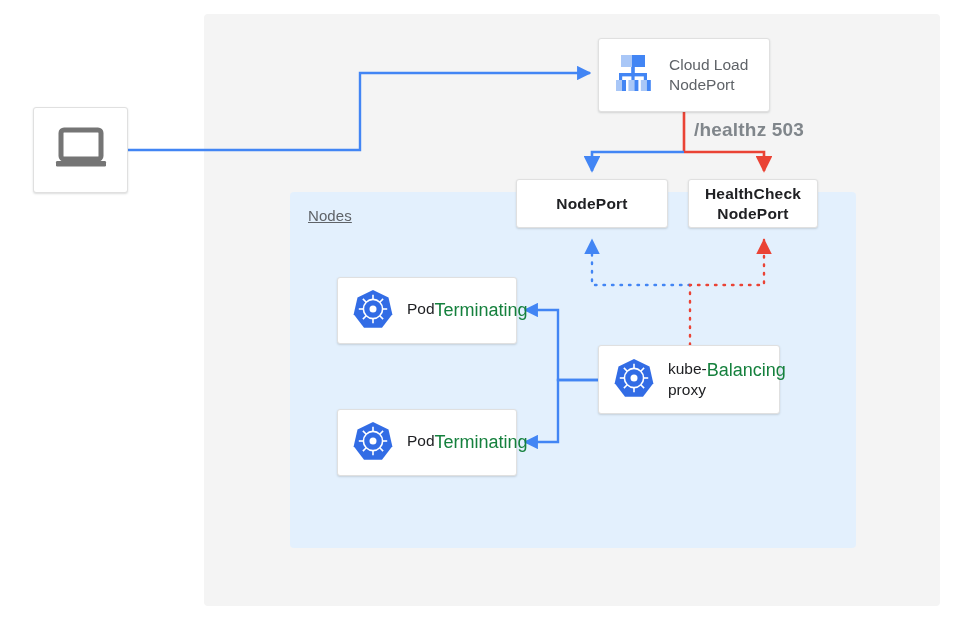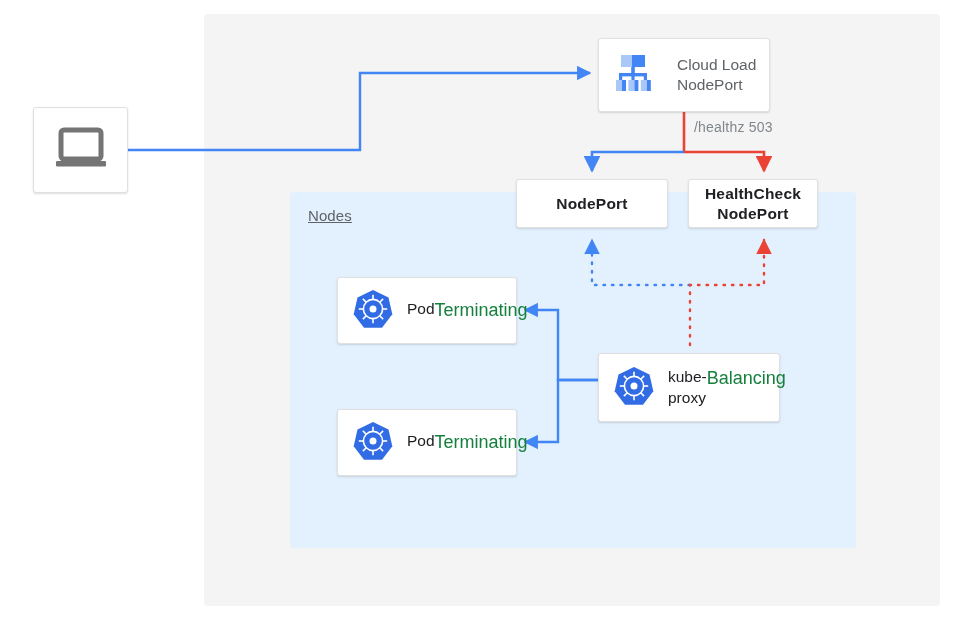--- a/index.html
+++ b/index.html
@@ -57,21 +57,21 @@
   .client-card {
     left: 33px; top: 107px;
     width: 95px; height: 86px;
     justify-content: center;
   }
 
   .lb-card {
     left: 598px; top: 38px;
     width: 172px; height: 74px;
     padding-left: 12px;
-    gap: 20px;
+    gap: 12px;
   }
   .lb-text {
     font-size: 15.5px;
     color: #5f6368;
     line-height: 1.32;
   }
 
   .np-card {
     left: 516px; top: 179px;
     width: 152px; height: 49px;
@@ -98,21 +98,20 @@
     gap: 13px;
   }
   .pod-card.pod1 { top: 277px; }
   .pod-card.pod2 { top: 409px; }
 
   .kp-card {
     left: 598px; top: 345px;
     width: 182px; height: 69px;
     padding-left: 14px;
     gap: 13px;
-    margin-top: 8px;
   }
 
   .node-title {
     font-size: 15.5px;
     color: #202124;
     line-height: 1.3;
   }
   .node-sub {
     font-size: 18px;
     color: #15803d;
@@ -159,21 +158,21 @@
 
   <path d="M 690 285 L 592 285 L 592 240" fill="none" stroke="#4285f4" stroke-width="2.4" stroke-dasharray="1.5 7" stroke-linecap="round" marker-end="url(#arrow-blue-dot)"></path>
 
   <path d="M 690 345 L 690 285 L 764 285 L 764 240" fill="none" stroke="#ea4335" stroke-width="2.4" stroke-dasharray="1.5 7" stroke-linecap="round" marker-end="url(#arrow-red-dot)"></path>
 
   <path d="M 598 380 L 558 380 L 558 310 L 525 310" fill="none" stroke="#4285f4" stroke-width="2.4" marker-end="url(#arrow-blue-l)"></path>
 
   <path d="M 598 380 L 558 380 L 558 442 L 525 442" fill="none" stroke="#4285f4" stroke-width="2.4" marker-end="url(#arrow-blue-l)"></path>
 </svg>
 
-<div class="abs" style="left:694px; top:119px; font-size:14px; font-weight:normal; color:#80868b; letter-spacing:.2px;">/healthz 503</div>
+<div class="abs" style="left:694px; top:119px; font-size:19px; font-weight:bold; color:#80868b; letter-spacing:.2px;">/healthz 503</div>
 
 <div class="abs card client-card">
   <span>
     <svg width="56" height="42" viewBox="0 0 56 42">
       <rect x="8" y="3" width="40" height="29" rx="3" ry="3" fill="none" stroke="#757575" stroke-width="5"></rect>
       <rect x="3" y="34" width="50" height="5.5" rx="1.2" fill="#757575"></rect>
     </svg>
   </span>
 </div>
 

